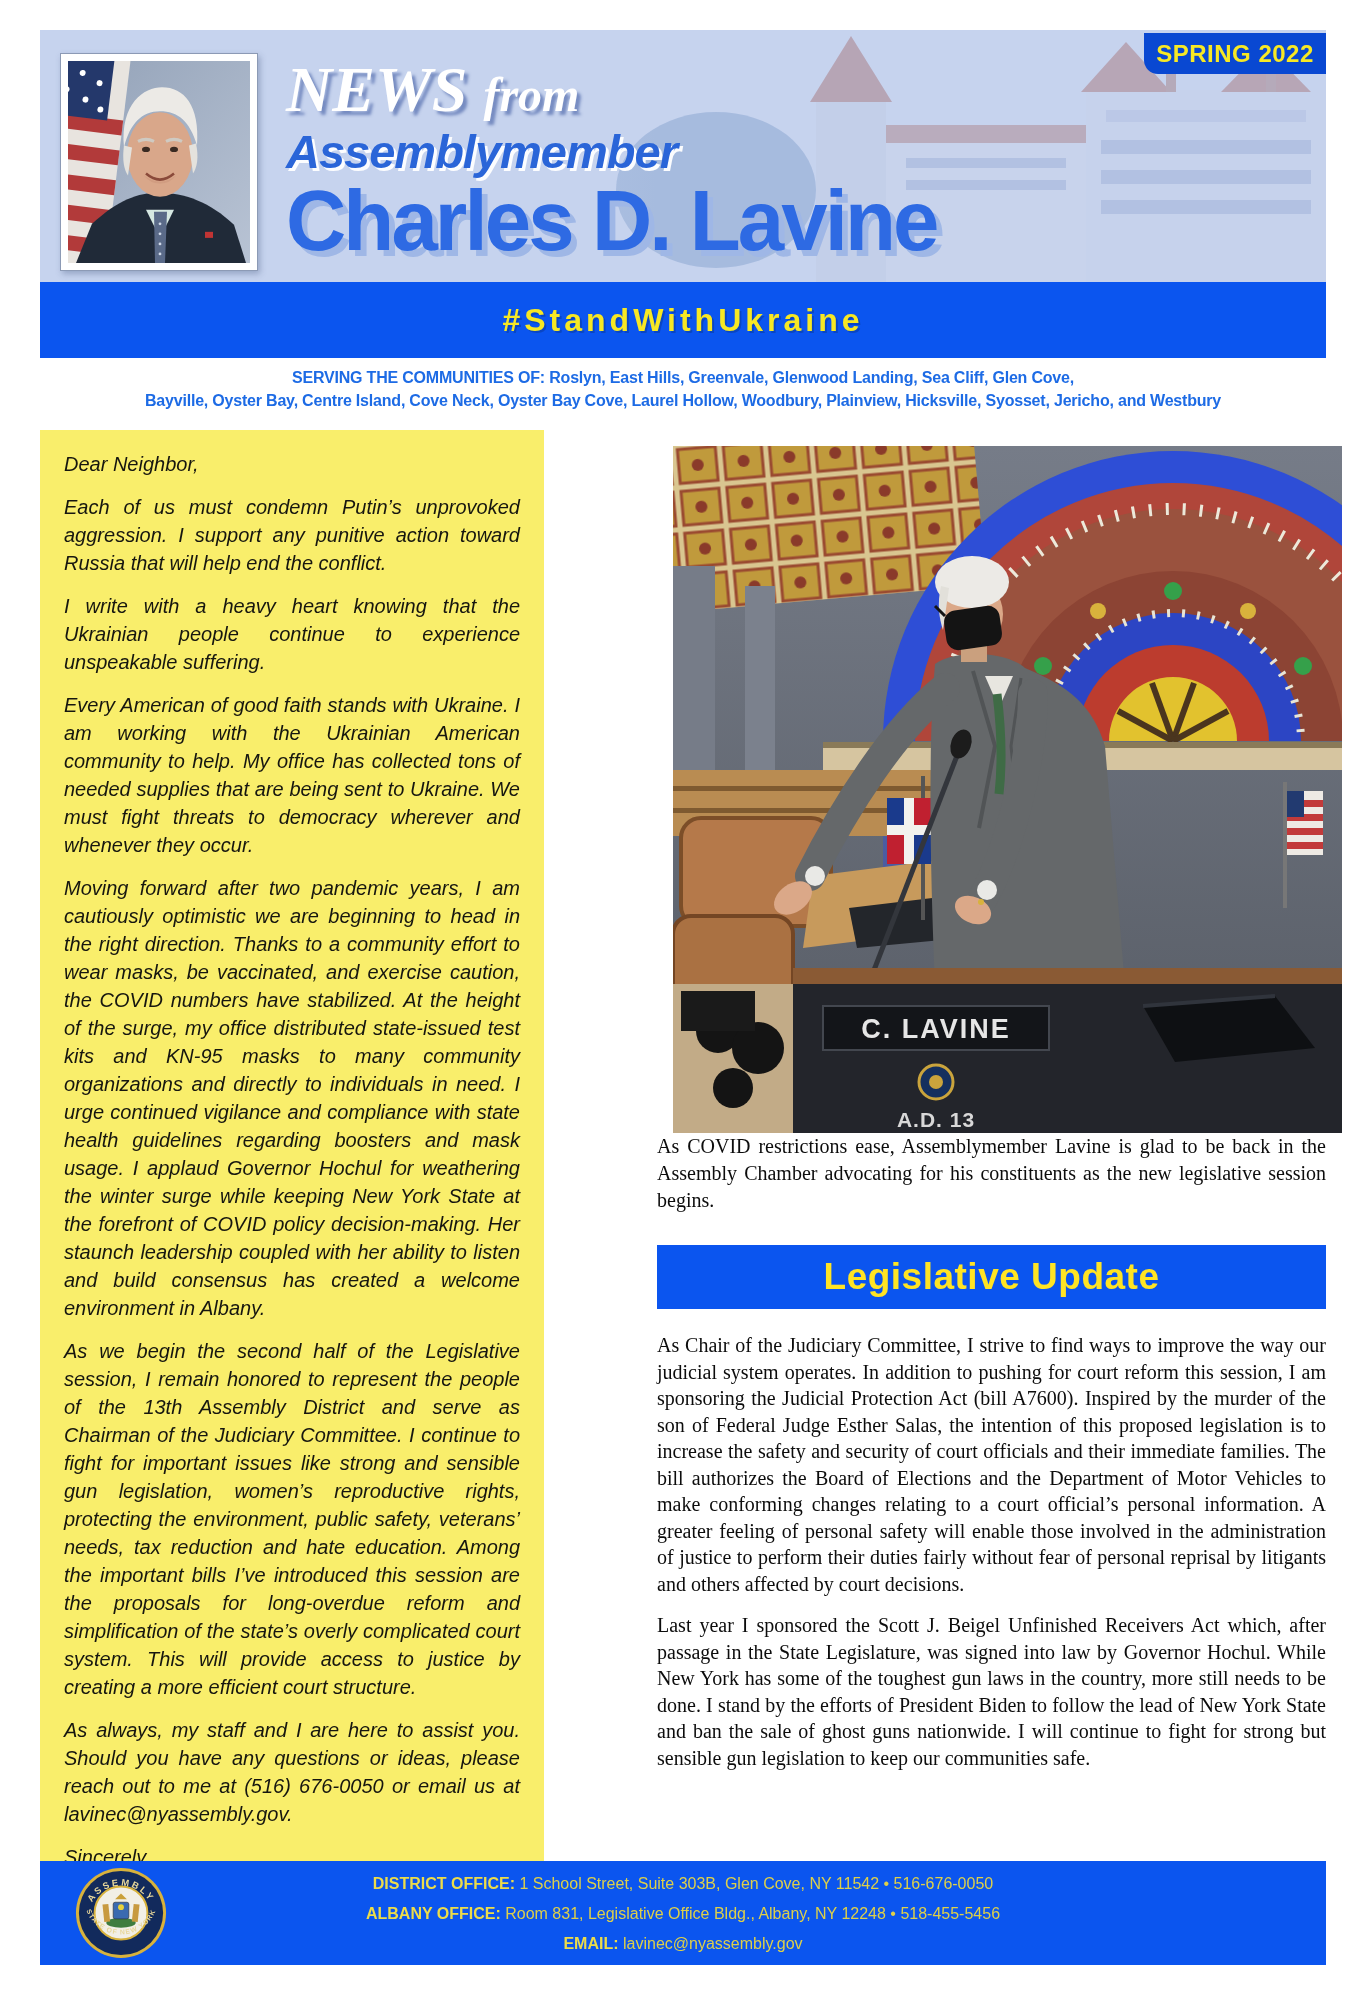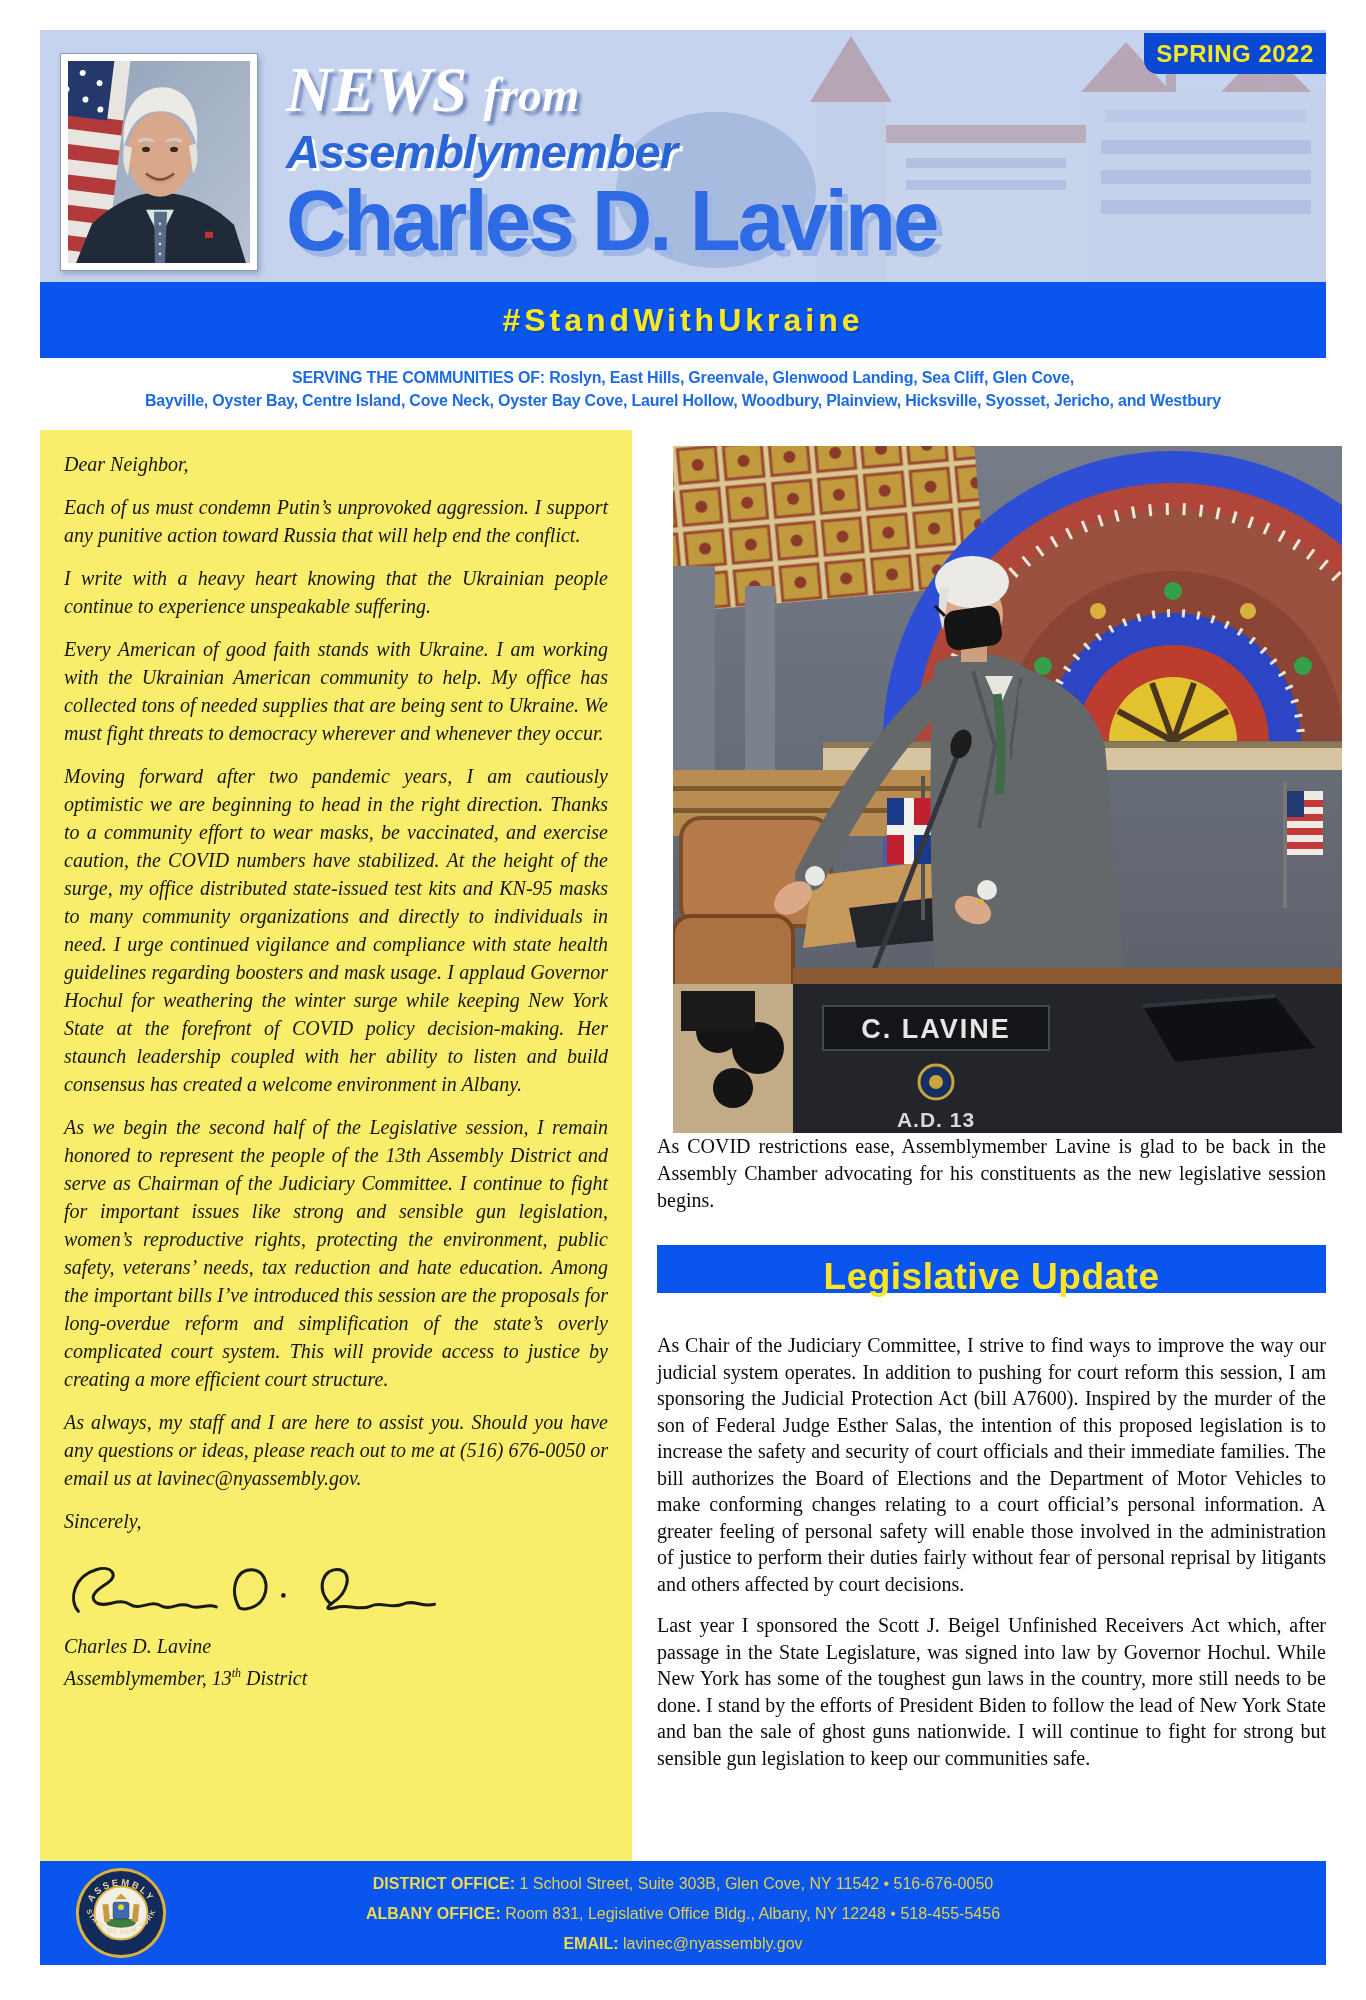--- a/index.html
+++ b/index.html
@@ -30,36 +30,36 @@
   
   .banner{position:absolute;left:40px;top:282px;width:1286px;height:76px;background:#0b55ef;
         color:#f7e824;font-weight:bold;font-size:32px;line-height:76px;text-align:center;
         letter-spacing:4px;text-shadow:2px 2px 0 rgba(0,0,0,.18);}
 
   
   .serving{position:absolute;left:40px;top:366px;width:1286px;text-align:center;color:#1d6be5;
         font-weight:bold;font-size:16px;line-height:23px;letter-spacing:-.2px;}
 
   
-  .letter{position:absolute;left:40px;top:430px;width:592px;height:1431px;background:#f9ee6b;
+  .letter{position:absolute;left:40px;top:430px;width:504px;height:1431px;background:#f9ee6b;
         box-sizing:border-box;padding:20px 24px 8px 24px;overflow:hidden;
-        font-family:Liberation Serif, serif;font-style:italic;font-size:20px;line-height:28px;
+        font-family:Liberation Sans, sans-serif;font-style:italic;font-size:20px;line-height:28px;
         color:#16160f;}
   .letter p{margin:0 0 15px 0;text-align:justify;}
   .letter p.salutation{text-align:left;}
   .letter p.closing{margin-top:2px;}
   .sig-svg{display:block;margin:24px 0 10px 2px;}
   .sig-name,.sig-title{margin:0 !important;text-align:left !important;line-height:27px;}
   .sig-title sup{font-size:12px;}
 
   
   .photo{position:absolute;left:657px;top:430px;width:669px;height:687px;overflow:hidden;background:#6d7380;}
   .caption{position:absolute;left:657px;top:1133px;width:669px;margin:0;
         font-family:"Liberation Serif",serif;font-size:20px;line-height:27px;color:#0c0c0c;text-align:justify;}
-  .leg-head{position:absolute;left:657px;top:1245px;width:669px;height:48px;background:#0b55ef;
+  .leg-head{position:absolute;left:657px;top:1245px;width:669px;height:64px;background:#0b55ef;
         color:#ffe424;font-weight:bold;font-size:37px;line-height:64px;text-align:center;letter-spacing:.5px;}
   .leg-body{position:absolute;left:657px;top:1332px;width:669px;
         font-family:"Liberation Serif",serif;font-size:20px;line-height:26.5px;color:#0c0c0c;}
   .leg-body p{margin:0 0 15px 0;text-align:justify;}
 
   
   .footer{position:absolute;left:40px;top:1861px;width:1286px;height:104px;background:#0b55ef;}
   .footer .seal{position:absolute;left:34px;top:5px;}
   .footer-lines{position:absolute;left:0;right:0;top:8px;text-align:center;color:#ded049;
         font-size:16px;line-height:30px;}

